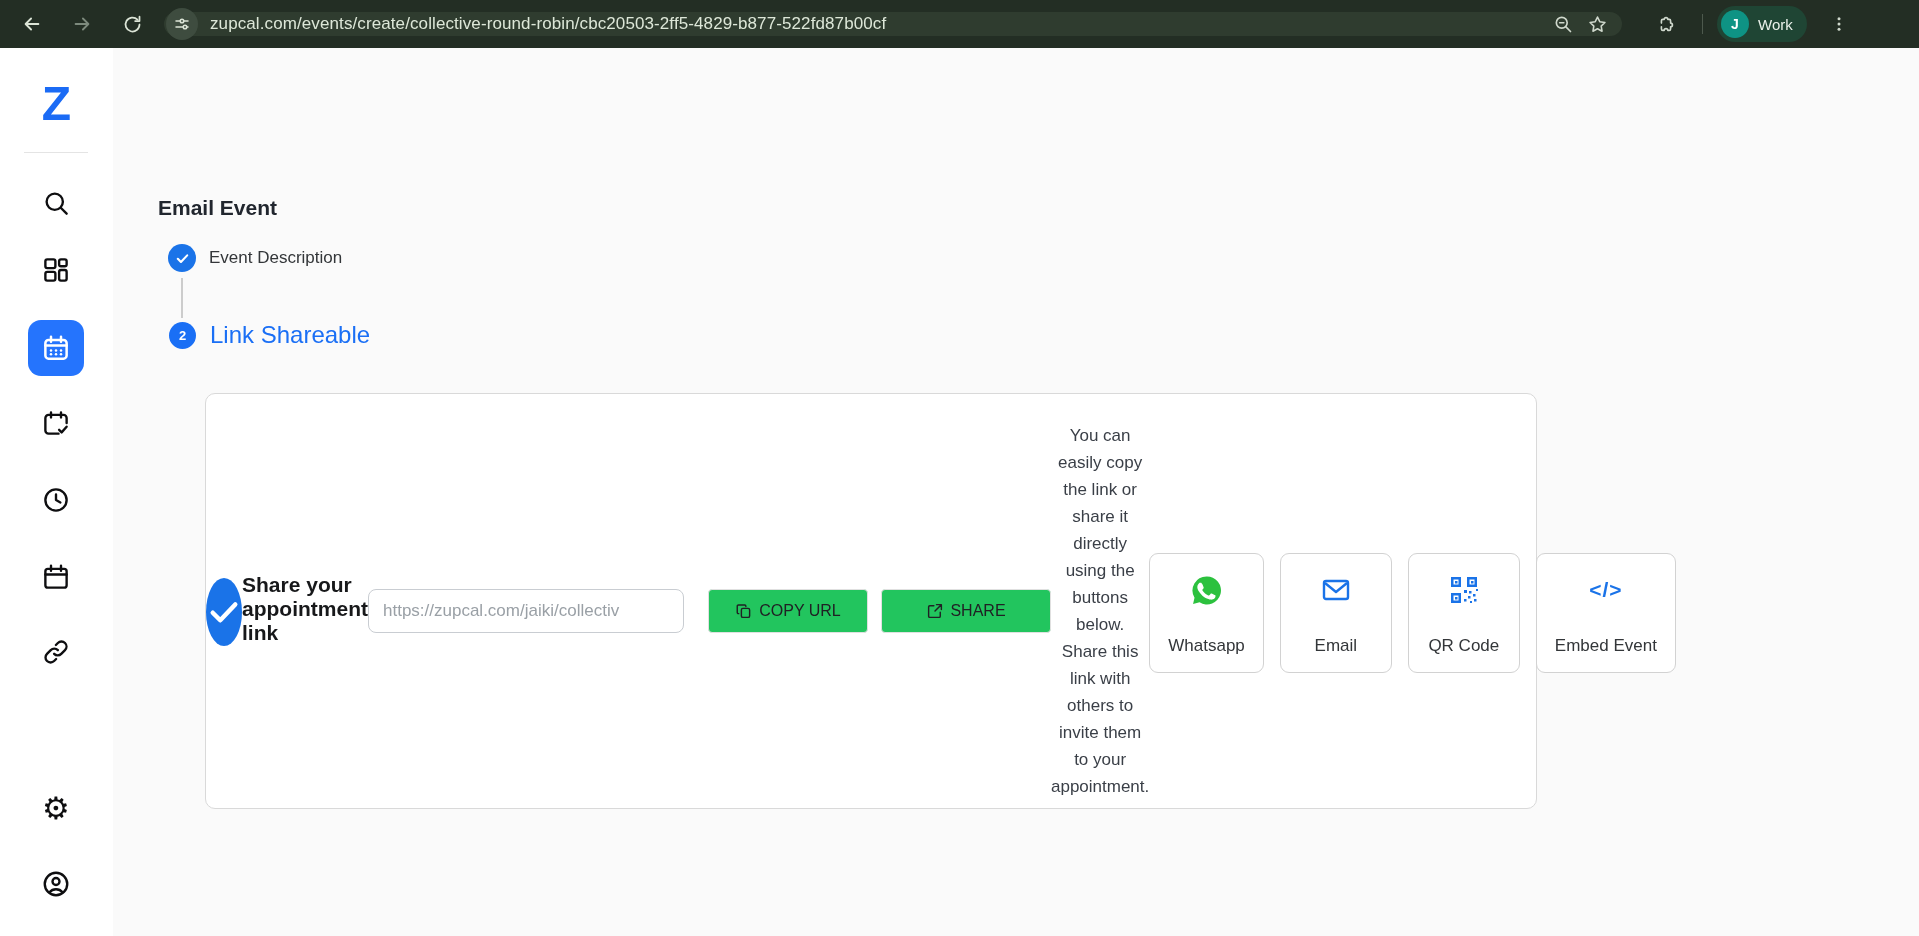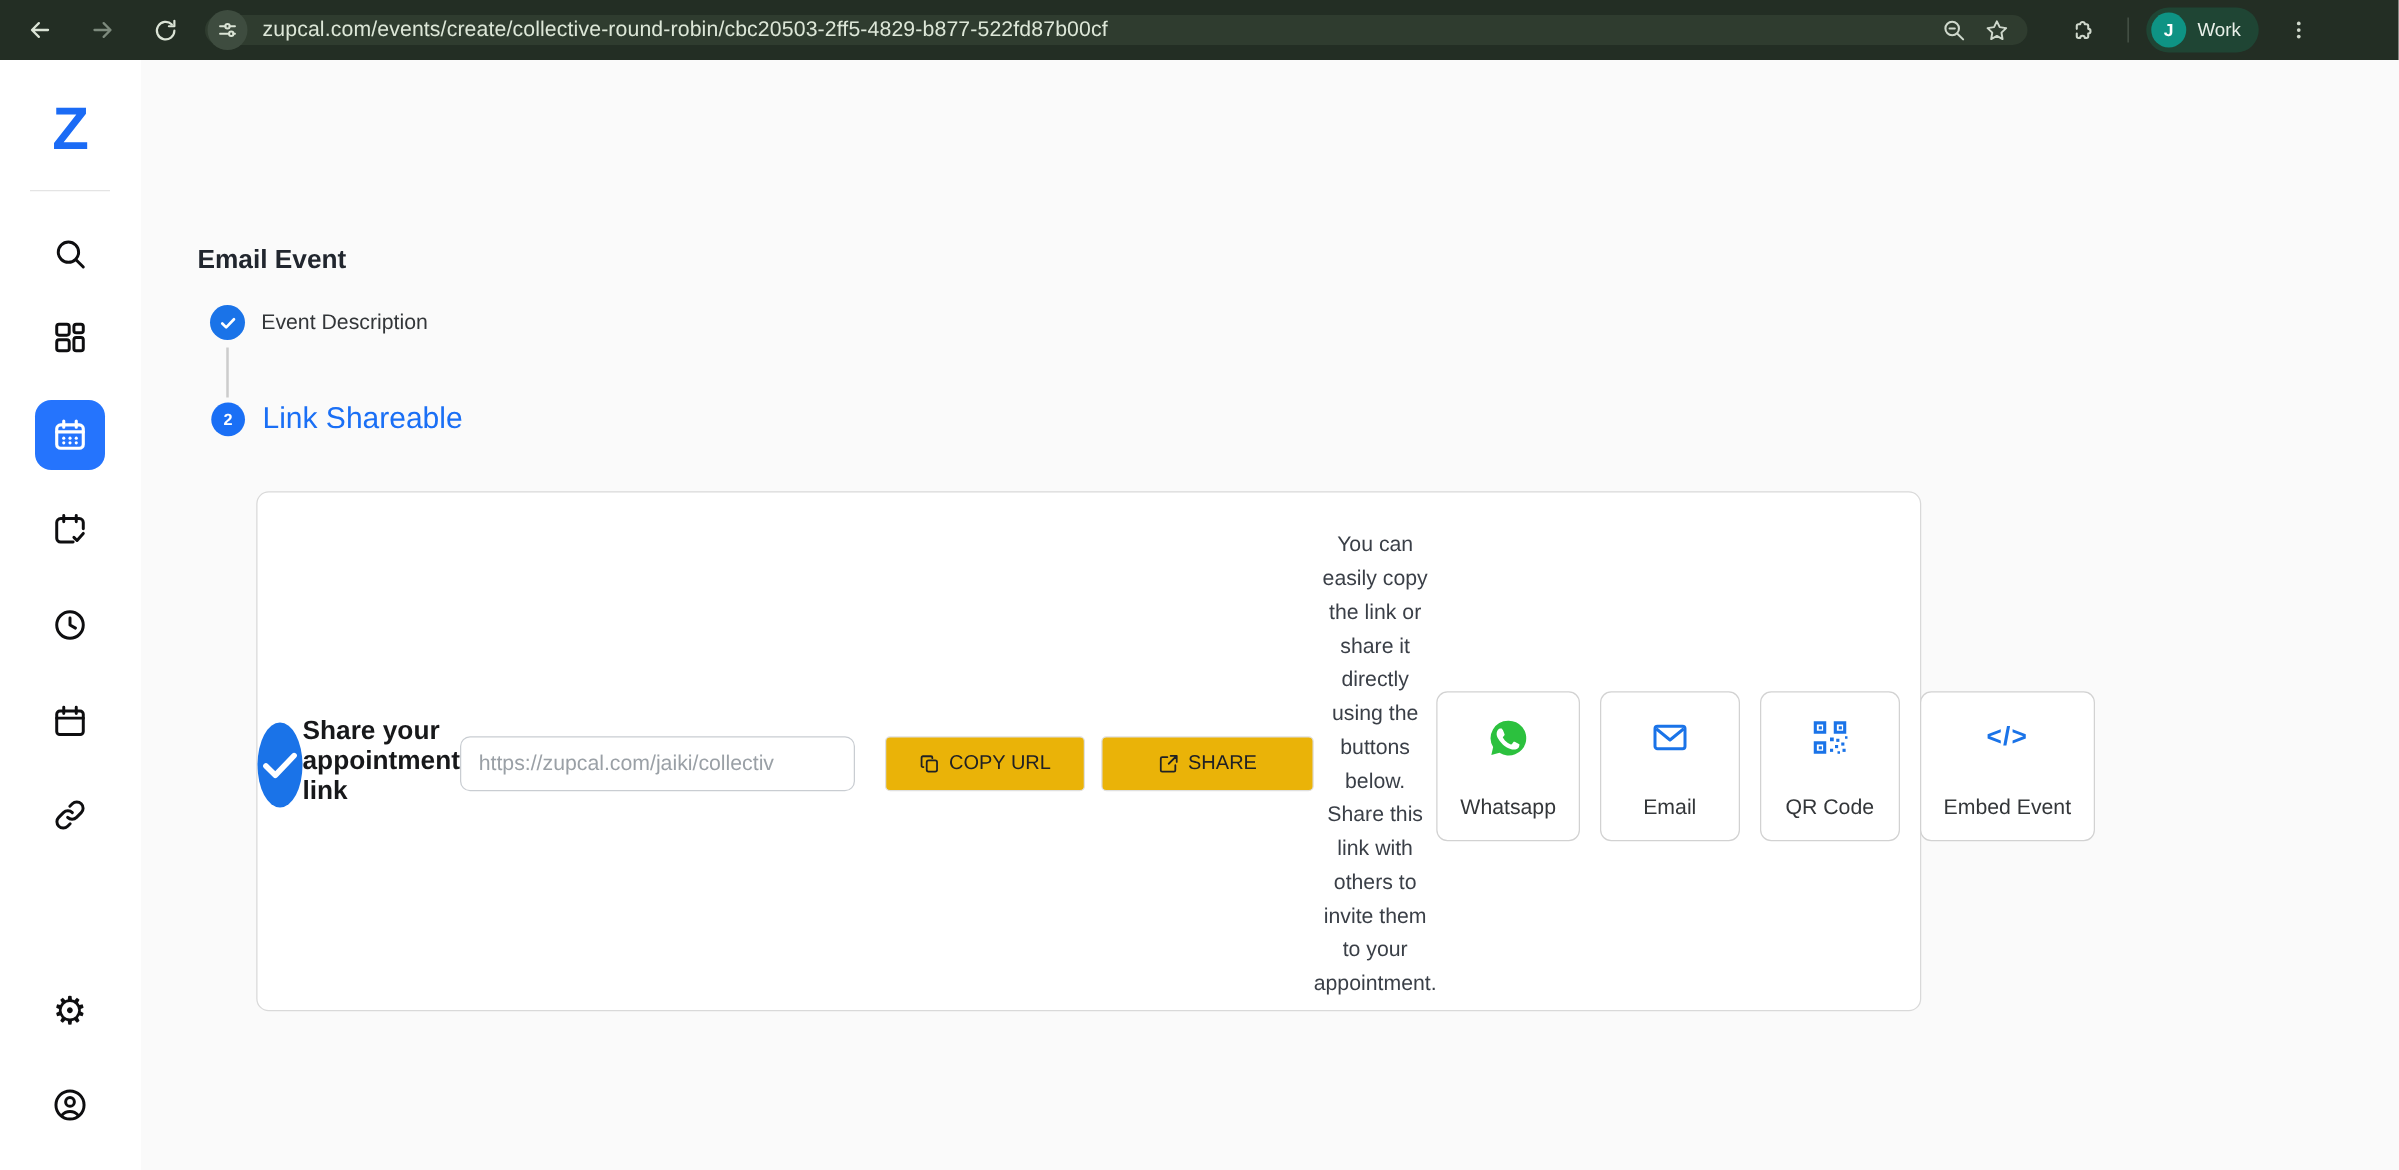--- a/index.html
+++ b/index.html
@@ -60,21 +60,21 @@
   .card { position:absolute; left:92px; top:345px; width:1332px; height:416px; background:#fff;
           border:1px solid #d9d9d9; border-radius:10px; display:flex; flex-direction:row;
           align-items:center; }
   .big-check { margin-top:21px; width:68px; height:68px; border-radius:50%; background:#1a73e8;
                display:flex; align-items:center; justify-content:center; }
   .card-heading { margin-top:16px; font-size:21px; font-weight:700; color:#17181a; }
   .link-row { margin-top:19px; display:flex; align-items:center; }
   .link-input { width:316px; height:44px; border:1px solid #c9cdd2; border-radius:8px;
                 padding:0 14px; font-size:17px; color:#9aa0a6; background:#fff; outline:none;
                 font-family:"Liberation Sans", sans-serif; }
-  .btn { height:44px; background:#eab308; border:1px solid #e0e0e0; border-radius:4px;
+  .btn { height:44px; background:#22c55e; border:1px solid #e0e0e0; border-radius:4px;
          display:flex; align-items:center; justify-content:center; font-size:16px; font-weight:500;
          color:#202124; cursor:pointer; font-family:"Liberation Sans", sans-serif; }
   .copy-btn { margin-left:24px; width:160px; }
   .share-btn { margin-left:13px; width:170px; }
   .btn svg { margin-right:6px; }
   .desc { margin-top:20px; text-align:center; font-size:17px; color:#3a3f47; line-height:27px; }
   .opts-row { margin-top:24px; display:flex; }
   .opt { border:1px solid #d2d2d2; border-radius:9px; background:#fff; min-height:110px;
          padding:20px 18px 16px; min-width:112px; display:flex; flex-direction:column;
          align-items:center; cursor:pointer; }

